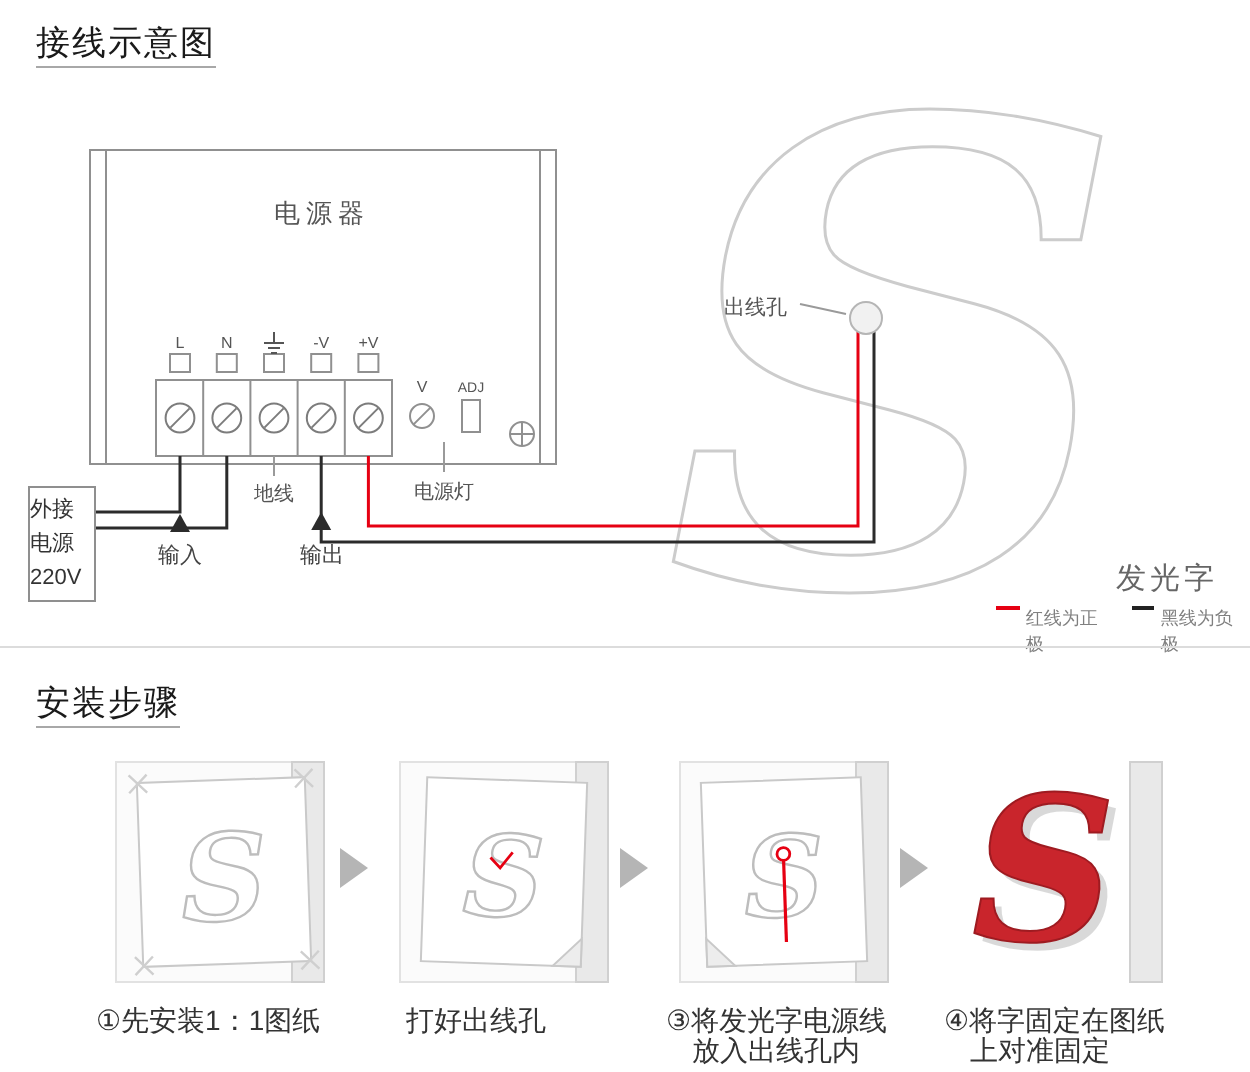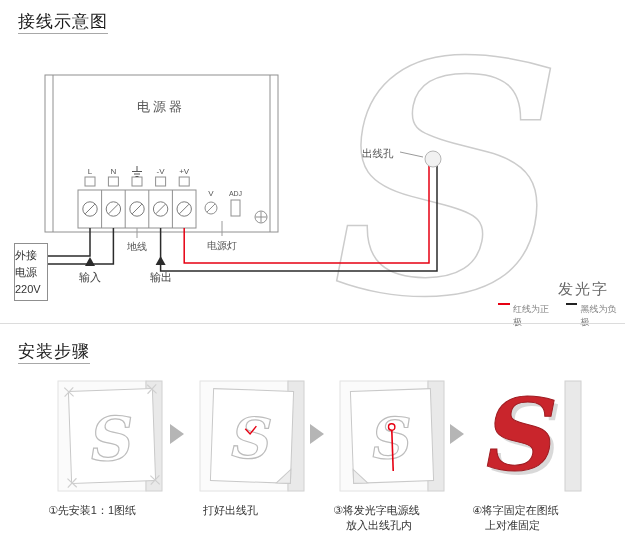--- a/index.html
+++ b/index.html
@@ -14,21 +14,21 @@
   .center{text-align:center}
   .ext-box{border:1px solid #8f8f8f;background:#fff;font-size:11px;
            color:#333;line-height:17px;padding-top:3px}
   .ext-box span{display:block}
   .legend{display:flex;align-items:center;gap:8px;font-size:9px;color:#808080}
   .legend .item{display:flex;align-items:flex-start;gap:3px}
   .dash{width:12px;height:2px;display:inline-block}
   .dash.red{background:#e60012}
   .dash.black{background:#222}
   .sign-label{font-size:15px;color:#666;letter-spacing:2px}
-  .cap{font-size:11px;color:#333;line-height:15px}
+  .cap{font-size:14px;color:#333;line-height:15px}
   .cap .l2{padding-left:13px}
   .divider{position:absolute;left:0;top:323px;width:625px;height:1px;background:#dcdcdc}
 </style>
 </head>
 <body>
 
 <div class="page">
 
   <svg class="art" width="625" height="536" viewBox="0 0 625 536">
 

